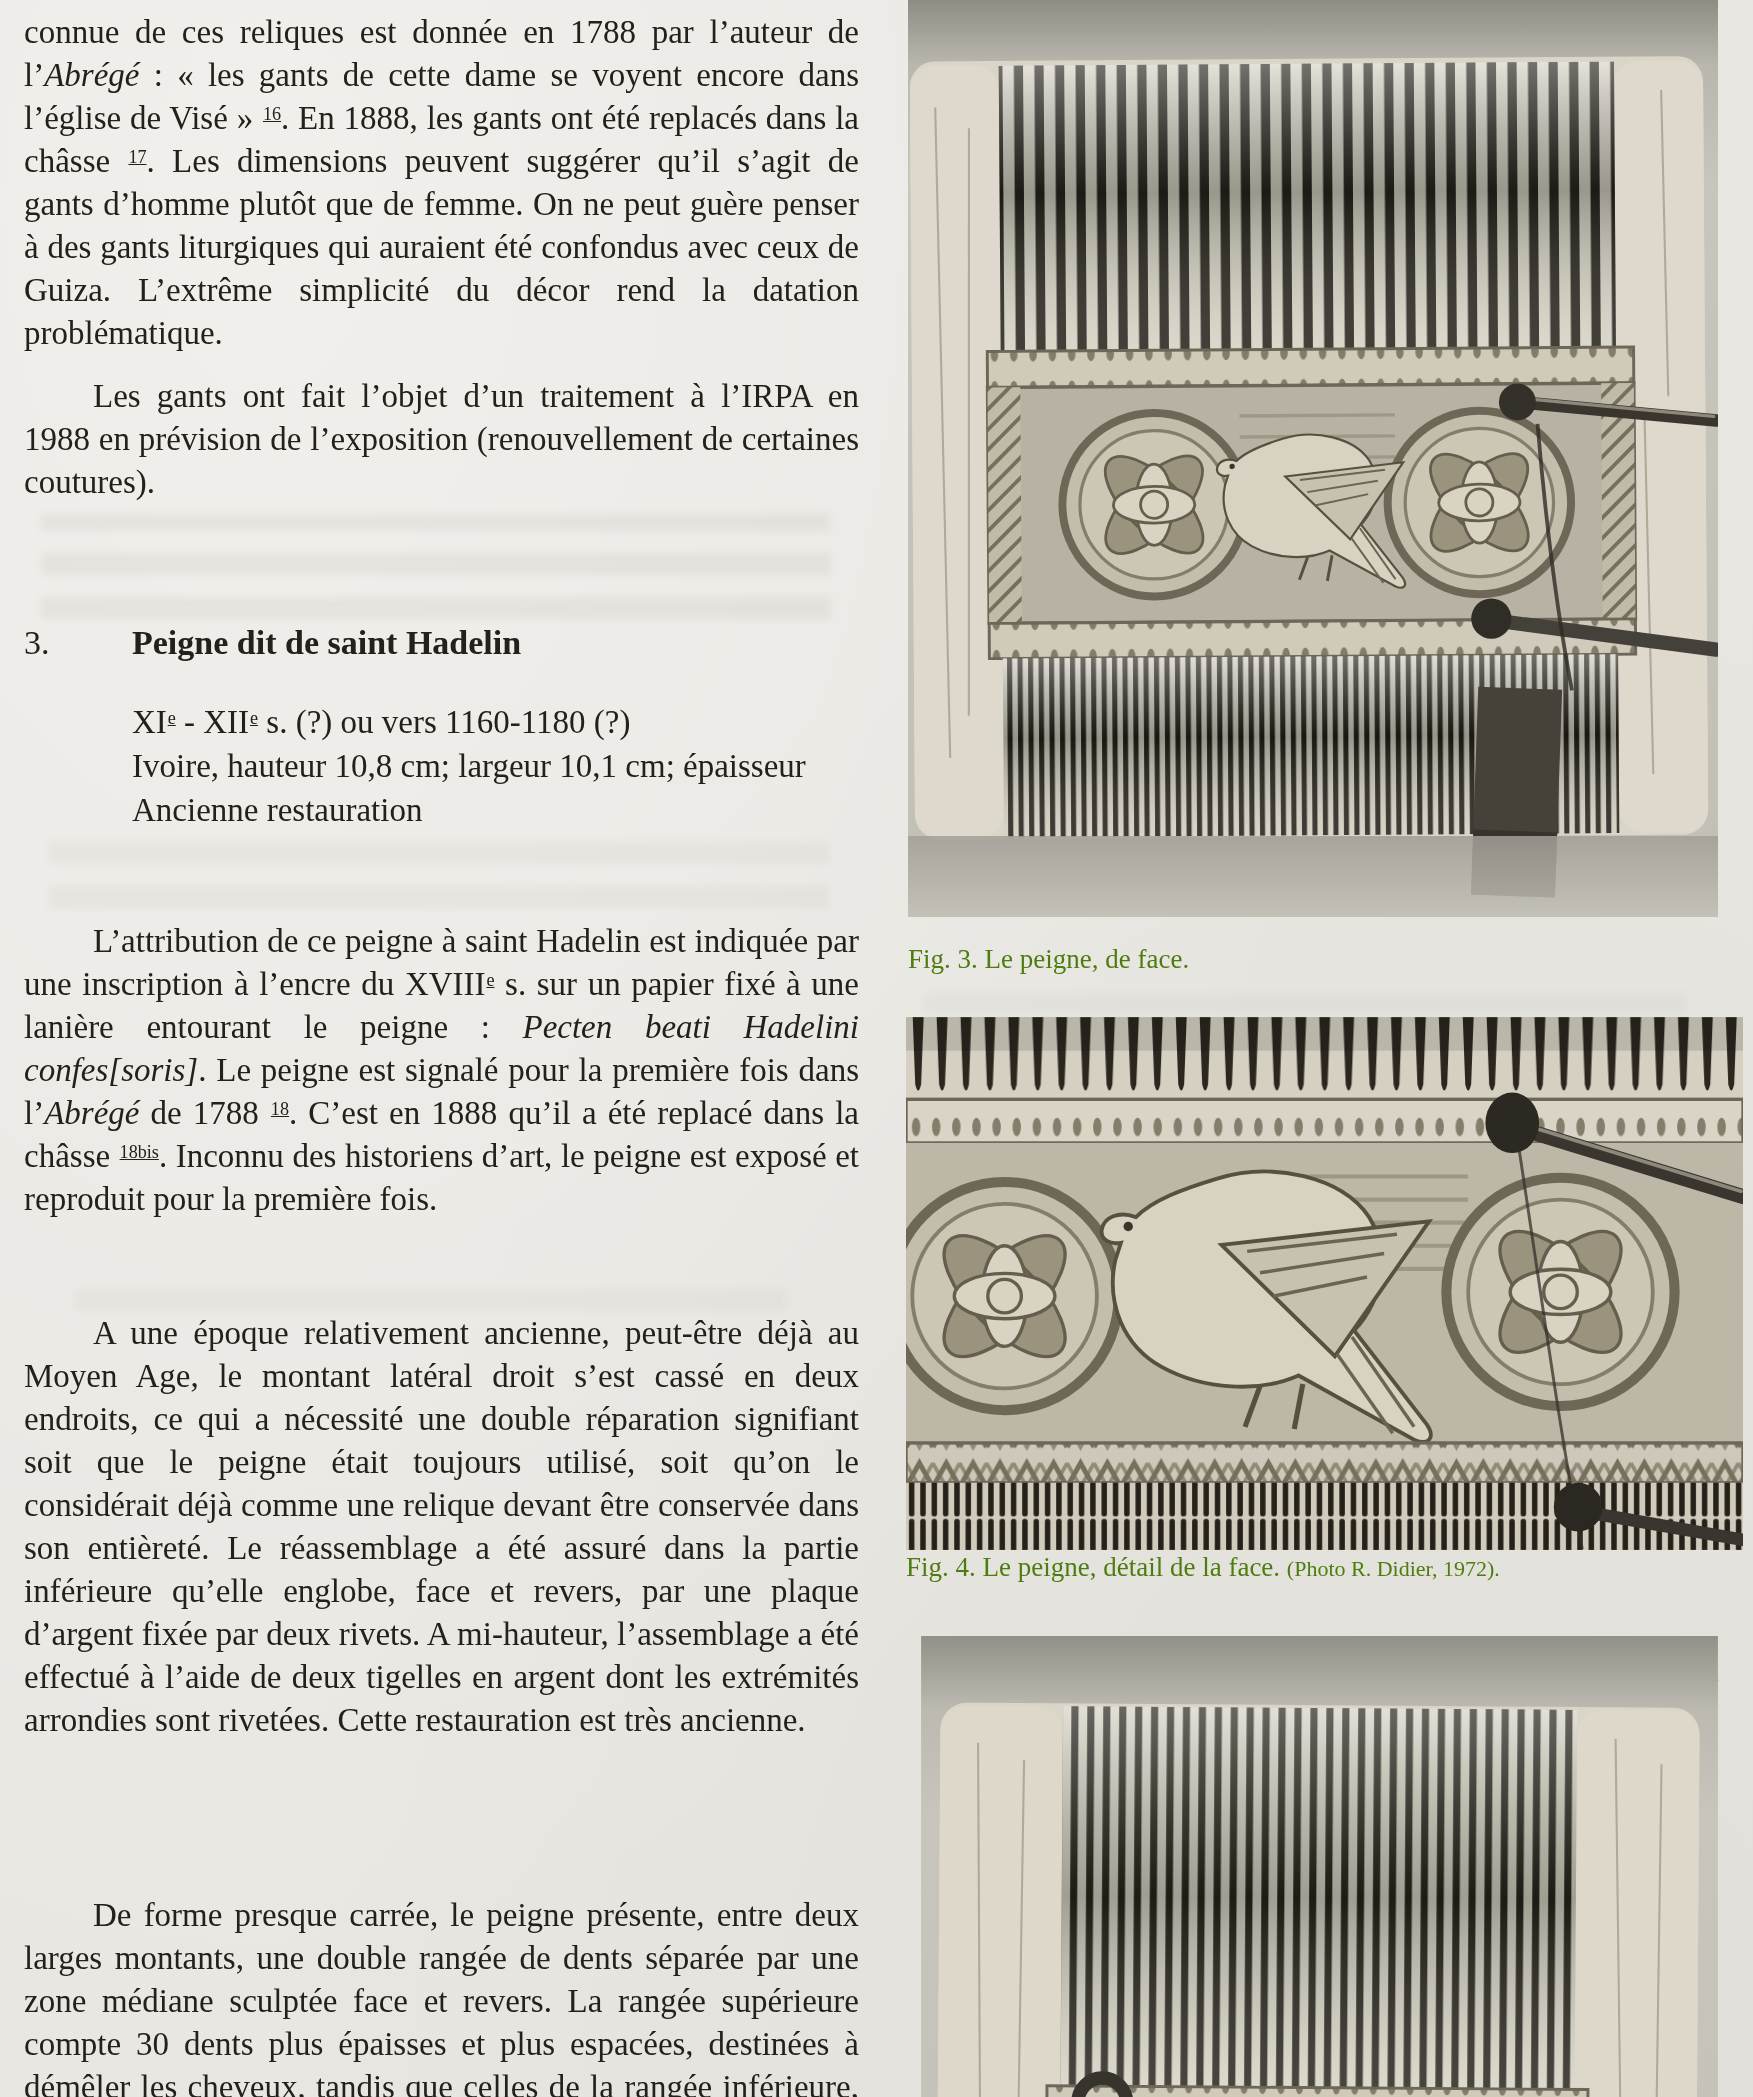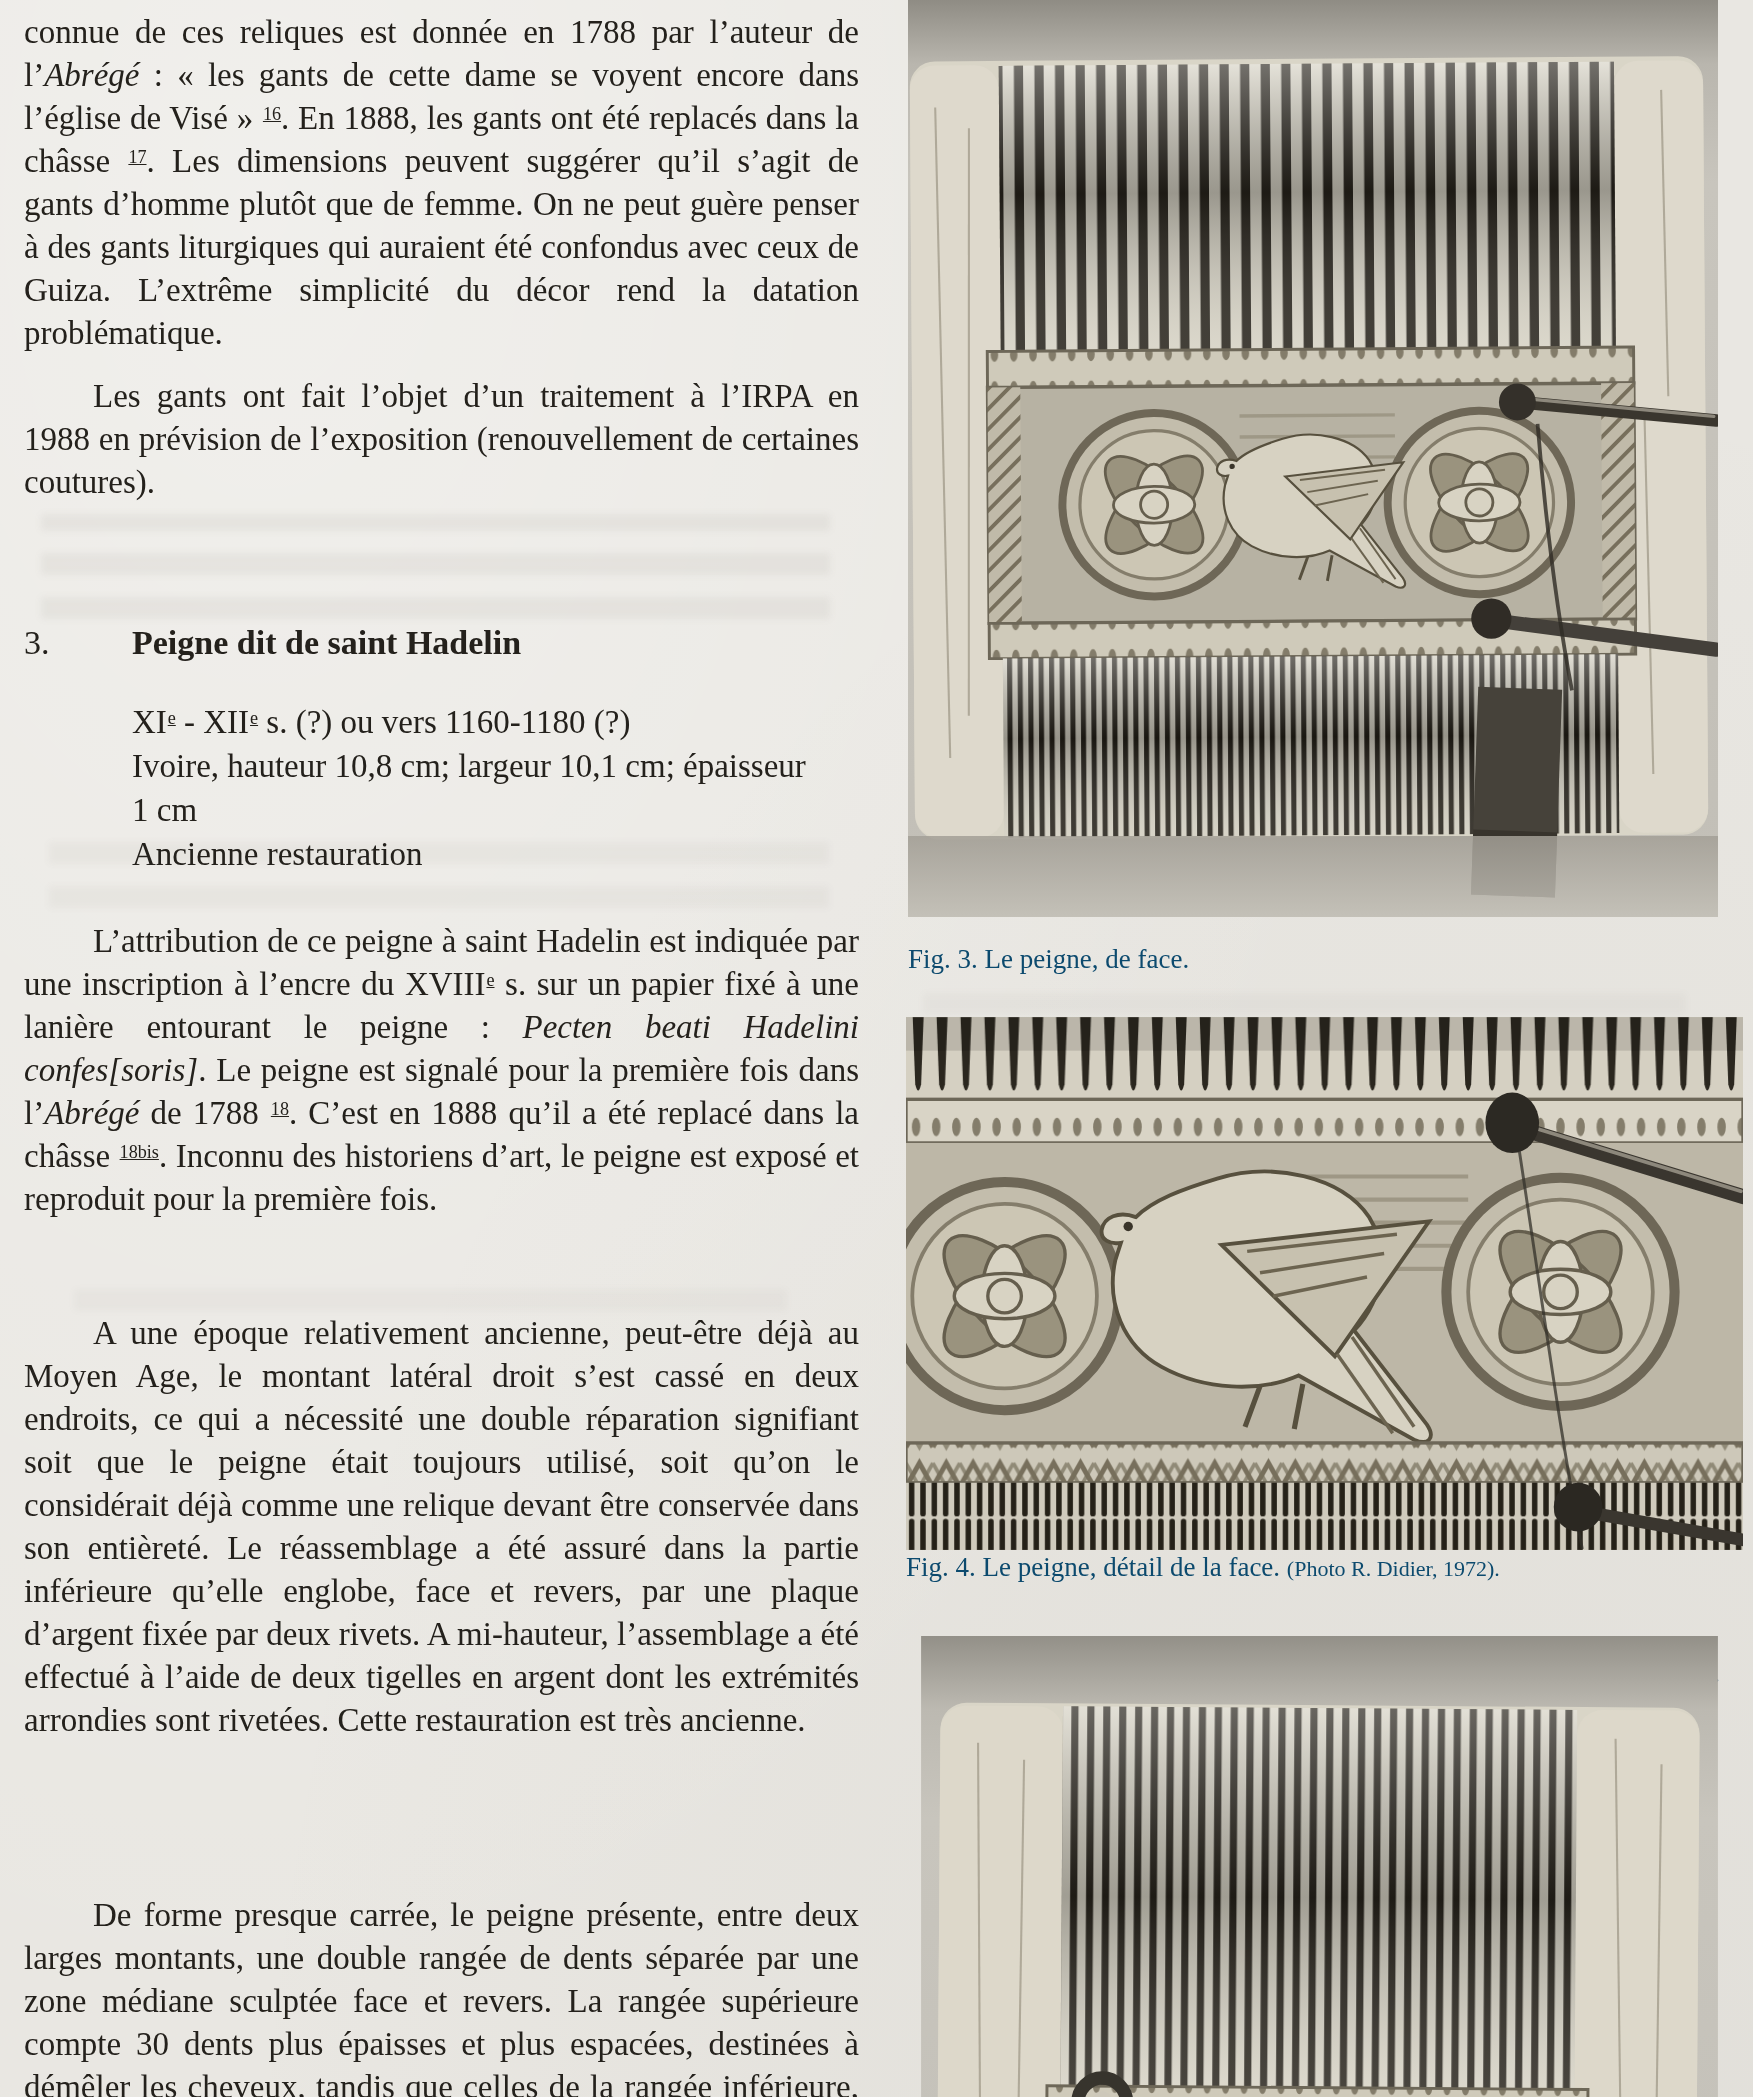--- a/index.html
+++ b/index.html
@@ -38,21 +38,21 @@
   .ghost{
     position:absolute;pointer-events:none;
     background:repeating-linear-gradient(
       0deg, rgba(112,106,94,.14) 0 22px, transparent 22px 44px);
     filter:blur(3.8px);
   }
   
   .photo{position:absolute;display:block;}
   .photo svg{display:block;}
   .cap{
-    position:absolute;font-size:27px;line-height:33px;color:#0c4a6e;margin:0;
+    position:absolute;font-size:27px;line-height:33px;color:#4d7c0f;margin:0;
   }
   .cap .credit{font-size:22px;}
   .cap-right{text-align:right;}
 </style>
 </head>
 <body>
 
 <div class="page">
 
   <div class="col">
@@ -64,21 +64,20 @@
     <p class="block indent" style="top:375px;"><span>Les gants ont fait l’objet d’un traitement à l’IRPA en 1988 en prévision de l’exposition (renouvellement de certaines coutures).</span></p>
 
     <div class="sec-head" style="top:622px;">
       <span class="sec-num">3.</span>
       <span class="sec-title">Peigne dit de saint Hadelin</span>
     </div>
 
     <div class="details" style="top:700px;">
       <p><span>XI</span><sup>e</sup><span> - XII</span><sup>e</sup><span> s. (?) ou vers 1160-1180 (?)</span></p>
       <p><span>Ivoire, hauteur 10,8 cm; largeur 10,1 cm; épaisseur</span></p>
-      <p><span>1 cm</span></p>
       <p><span>Ancienne restauration</span></p>
     </div>
 
     <p class="block indent" style="top:920px;"><span>L’attribution de ce peigne à saint Hadelin est indiquée par une inscription à l’encre du XVIII</span><sup>e</sup><span> s. sur un papier fixé à une lanière entourant le peigne : </span><i>Pecten beati Hadelini confes[soris]</i><span>. Le peigne est signalé pour la première fois dans l’</span><i>Abrégé</i><span> de 1788 </span><sup>18</sup><span>. C’est en 1888 qu’il a été replacé dans la châsse </span><sup>18bis</sup><span>. Inconnu des historiens d’art, le peigne est exposé et reproduit pour la première fois.</span></p>
     <p class="block indent" style="top:1312px;"><span>A une époque relativement ancienne, peut-être déjà au Moyen Age, le montant latéral droit s’est cassé en deux endroits, ce qui a nécessité une double réparation signifiant soit que le peigne était toujours utilisé, soit qu’on le considérait déjà comme une relique devant être conservée dans son entièreté. Le réassemblage a été assuré dans la partie inférieure qu’elle englobe, face et revers, par une plaque d’argent fixée par deux rivets. A mi-hauteur, l’assemblage a été effectué à l’aide de deux tigelles en argent dont les extrémités arrondies sont rivetées. Cette restauration est très ancienne.</span></p>
     <p class="block indent" style="top:1894px;"><span>De forme presque carrée, le peigne présente, entre deux larges montants, une double rangée de dents séparée par une zone médiane sculptée face et revers. La rangée supérieure compte 30 dents plus épaisses et plus espacées, destinées à démêler les cheveux, tandis que celles de la rangée inférieure, plus fines et plus serrées, servaient à les lisser. Par sa forme et sa composition, le peigne relève d’un type très classique dont on conserve de nombreux exemples ayant tous des dimensions analogues. On citera notamment les peignes des trésors des cathédrales de Bamberg et de Prague, de Siegburg (peigne de saint Anno), du Kunstgewerbemuseum de Cologne et du musée de Verdun qui diffèrent cependant de celui de Visé par la décoration sculptée </span></p>
   </div>
 
   <figure class="photo" style="left:908px;top:0;margin:0;">
     <svg width="810" height="917" viewBox="0 0 1930 2185">

